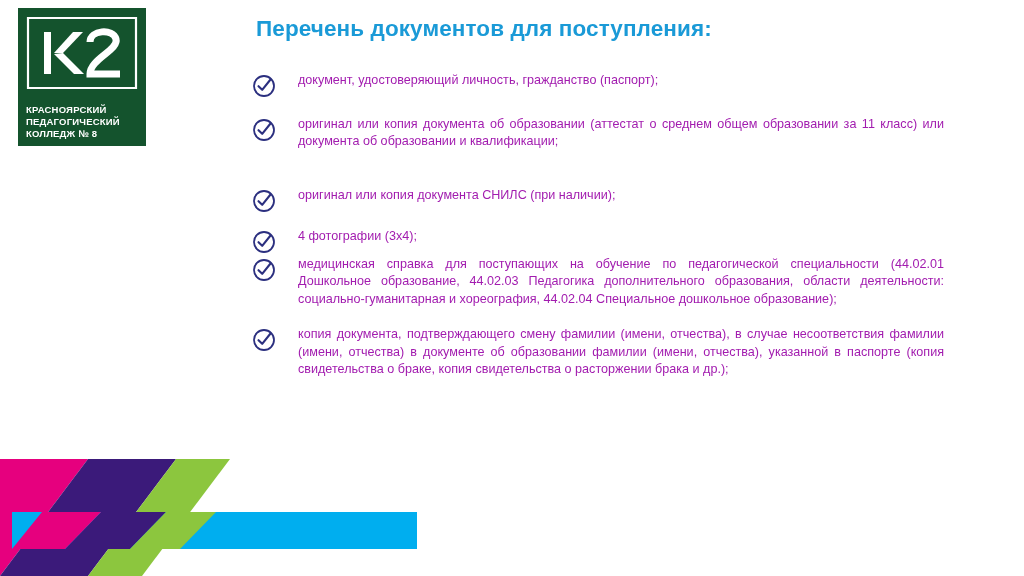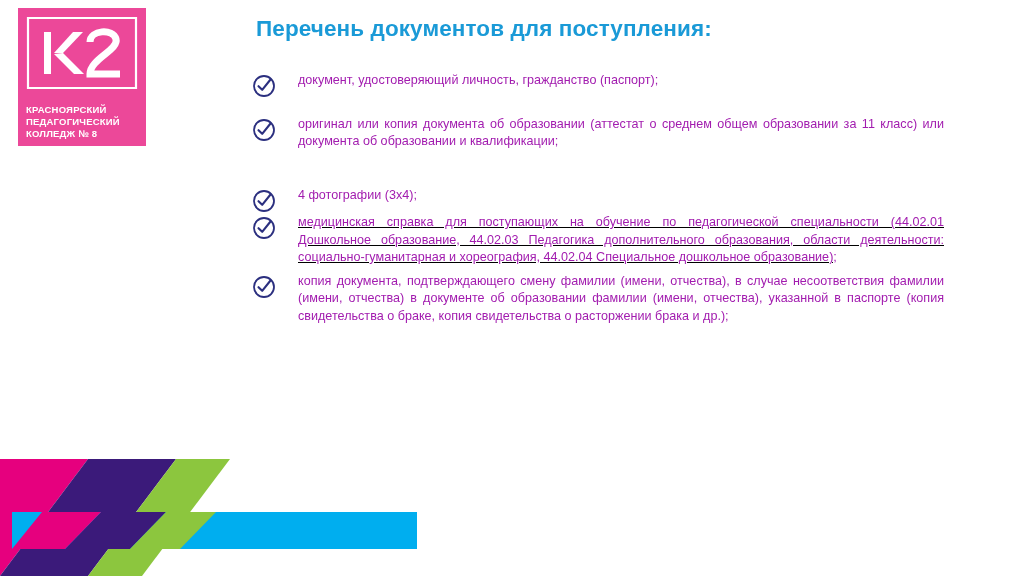--- a/index.html
+++ b/index.html
@@ -15,21 +15,21 @@
     position: relative;
   }
 
   
   .logo-box {
     position: absolute;
     left: 18px;
     top: 8px;
     width: 128px;
     height: 138px;
-    background: #ec4899;
+    background: #14532d;
   }
   .logo-mark {
     position: absolute;
     left: 0;
     top: 6px;
     width: 128px;
     height: 86px;
   }
   .logo-text {
     position: absolute;
@@ -83,21 +83,21 @@
     text-align: justify;
     text-justify: inter-word;
   }
   .item.nojustify .text { text-align: left; }
 
   
   .item.i0 { margin-bottom: 26px; }
   .item.i1 { margin-bottom: 36px; }
   .item.i2 { margin-bottom: 24px; }
   .item.i3 { margin-bottom: 10px; }
-  .item.i4 { margin-bottom: 6px; text-decoration: underline; }
+  .item.i4 { margin-bottom: 18px; }
   .item.i5 { margin-bottom: 14px; }
   .item.i6 { margin-bottom: 0; }
 
   
   .deco {
     position: absolute;
     left: 0;
     bottom: 0;
     width: 430px;
     height: 200px;
@@ -143,20 +143,27 @@
   </div>
 
   <div class="item i1">
     <svg class="check" viewBox="0 0 24 24">
       <circle cx="12" cy="12" r="10" fill="none" stroke="#2b2f7f" stroke-width="1.8"></circle>
       <path d="M6.5 12.2 L10.2 15.8 L18.5 5.5" fill="none" stroke="#2b2f7f" stroke-width="2.1" stroke-linecap="round" stroke-linejoin="round"></path>
     </svg>
     <span class="text">оригинал или копия документа об образовании (аттестат о среднем общем образовании за 11 класс) или документа об образовании и квалификации;</span>
   </div>
 
+  <div class="item i2 nojustify">
+    <svg class="check" viewBox="0 0 24 24">
+      <circle cx="12" cy="12" r="10" fill="none" stroke="#2b2f7f" stroke-width="1.8"></circle>
+      <path d="M6.5 12.2 L10.2 15.8 L18.5 5.5" fill="none" stroke="#2b2f7f" stroke-width="2.1" stroke-linecap="round" stroke-linejoin="round"></path>
+    </svg>
+    <span class="text">оригинал или копия документа СНИЛС (при наличии);</span>
+  </div>
 
   <div class="item i3 nojustify">
     <svg class="check" viewBox="0 0 24 24">
       <circle cx="12" cy="12" r="10" fill="none" stroke="#2b2f7f" stroke-width="1.8"></circle>
       <path d="M6.5 12.2 L10.2 15.8 L18.5 5.5" fill="none" stroke="#2b2f7f" stroke-width="2.1" stroke-linecap="round" stroke-linejoin="round"></path>
     </svg>
     <span class="text">4 фотографии (3х4);</span>
   </div>
 
   <div class="item i4">

